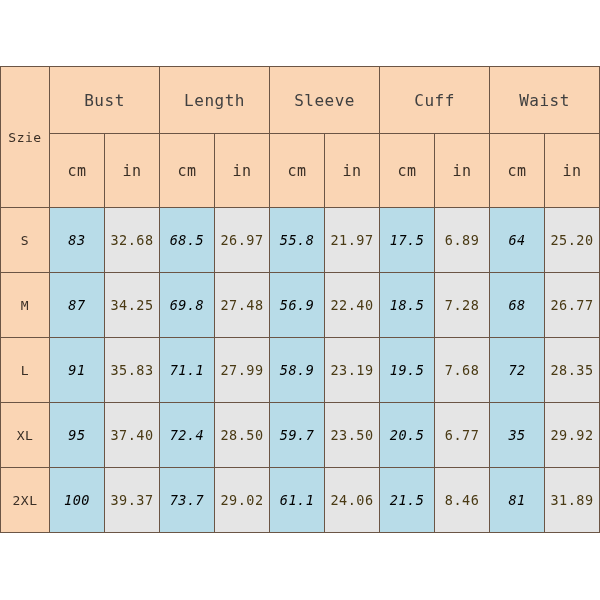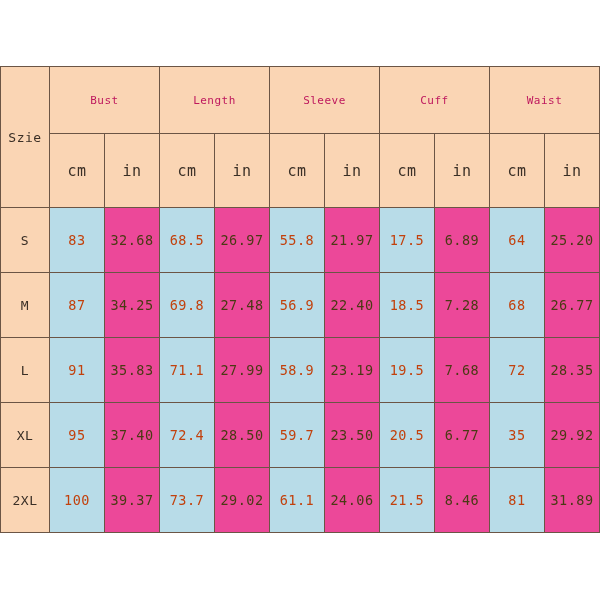--- a/index.html
+++ b/index.html
@@ -43,45 +43,46 @@
 
   
   th.hdr-size {
     background: #fad5b4;
     color: #3a2f26;
     font-size: 13px;
     height: 139px;
   }
   th.hdr-group {
     background: #fad5b4;
-    color: #be185d;
-    font-size: 11px;
+    color: #404040;
+    font-size: 16px;
     height: 66px;
   }
   th.hdr-unit {
     background: #fad5b4;
     color: #3a2f26;
     font-size: 15px;
     height: 73px;
   }
 
   
   td.cell-size {
     background: #fad5b4;
     color: #3a2f26;
     font-size: 13px;
     height: 64px;
   }
   td.cell-cm {
     background: #b8dce8;
-    color: #c2410c;
+    color: #000000;
     font-size: 13.5px;
+    font-style: italic;
   }
   td.cell-in {
-    background: #ec4899;
+    background: #e5e5e5;
     color: #4a3a14;
     font-size: 13.5px;
   }
 </style>
 </head>
 <body>
 
 <div id="size-chart-wrapper">
   <table class="size-chart">
     <colgroup>

